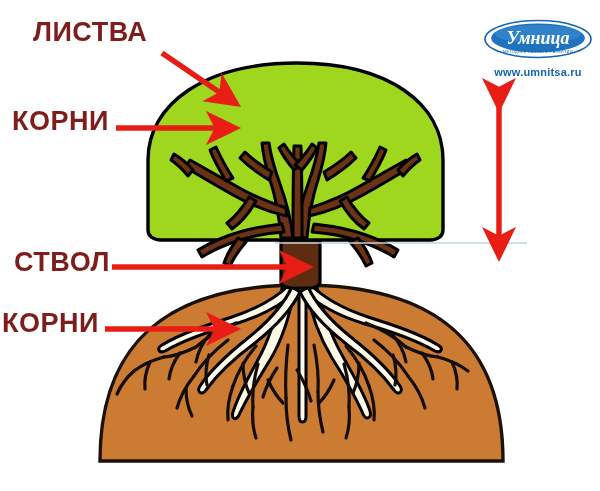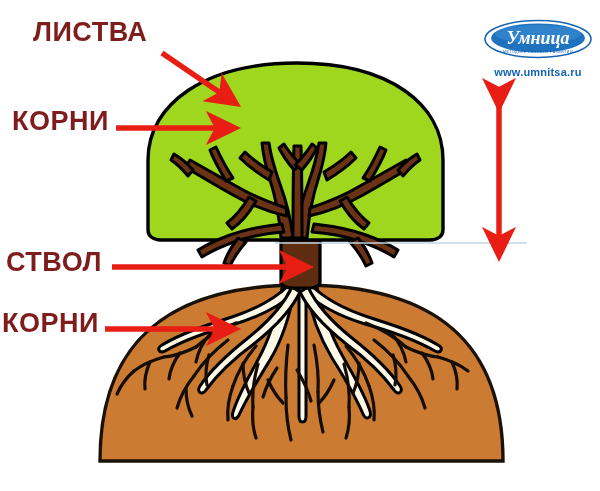--- a/index.html
+++ b/index.html
@@ -31,21 +31,21 @@
     font-family: Liberation Sans, sans-serif;
     font-weight: bold;
     color: #7f1d1d;
     white-space: nowrap;
     letter-spacing: 0.5px;
     line-height: 1;
     user-select: none;
   }
   #label-listva { left: 33px;  top: 19px;  font-size: 27px; }
   #label-vetki  { left: 12px;  top: 108px; font-size: 27px; }
-  #label-stvol  { left: 6px;  top: 249px; font-size: 27px; }
+  #label-stvol  { left: 14px;  top: 249px; font-size: 27px; }
   #label-korni  { left: 2px;   top: 310px; font-size: 27px; }
   #label-krona  { left: 455px; top: 157px; font-size: 28px; }
 
   #logo-block {
     position: absolute;
     left: 480px;
     top: 19px;
     width: 116px;
     height: 62px;
     text-align: center;

